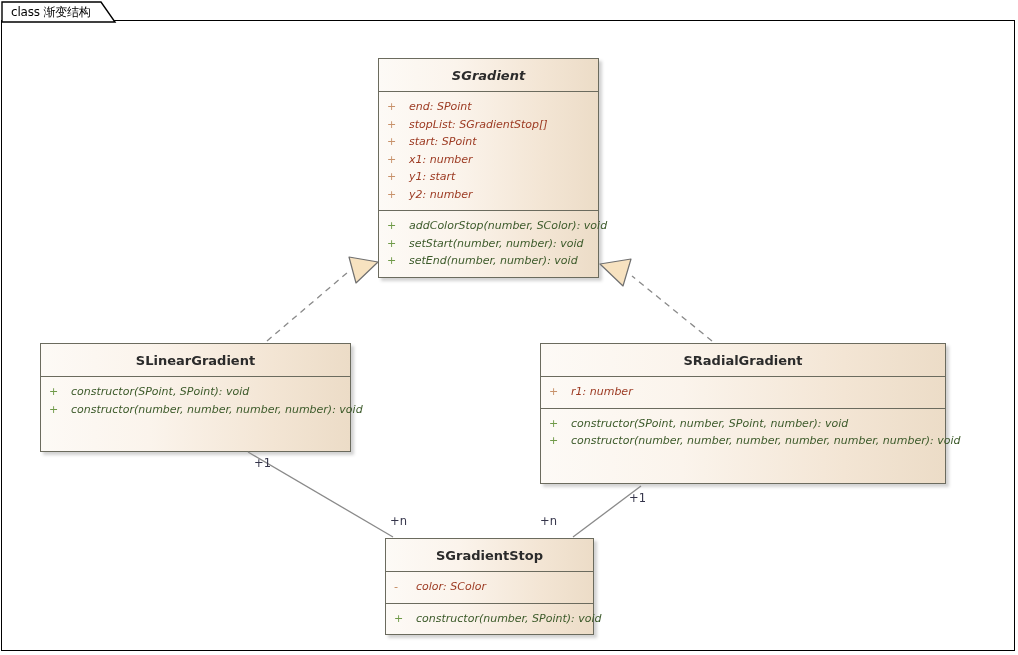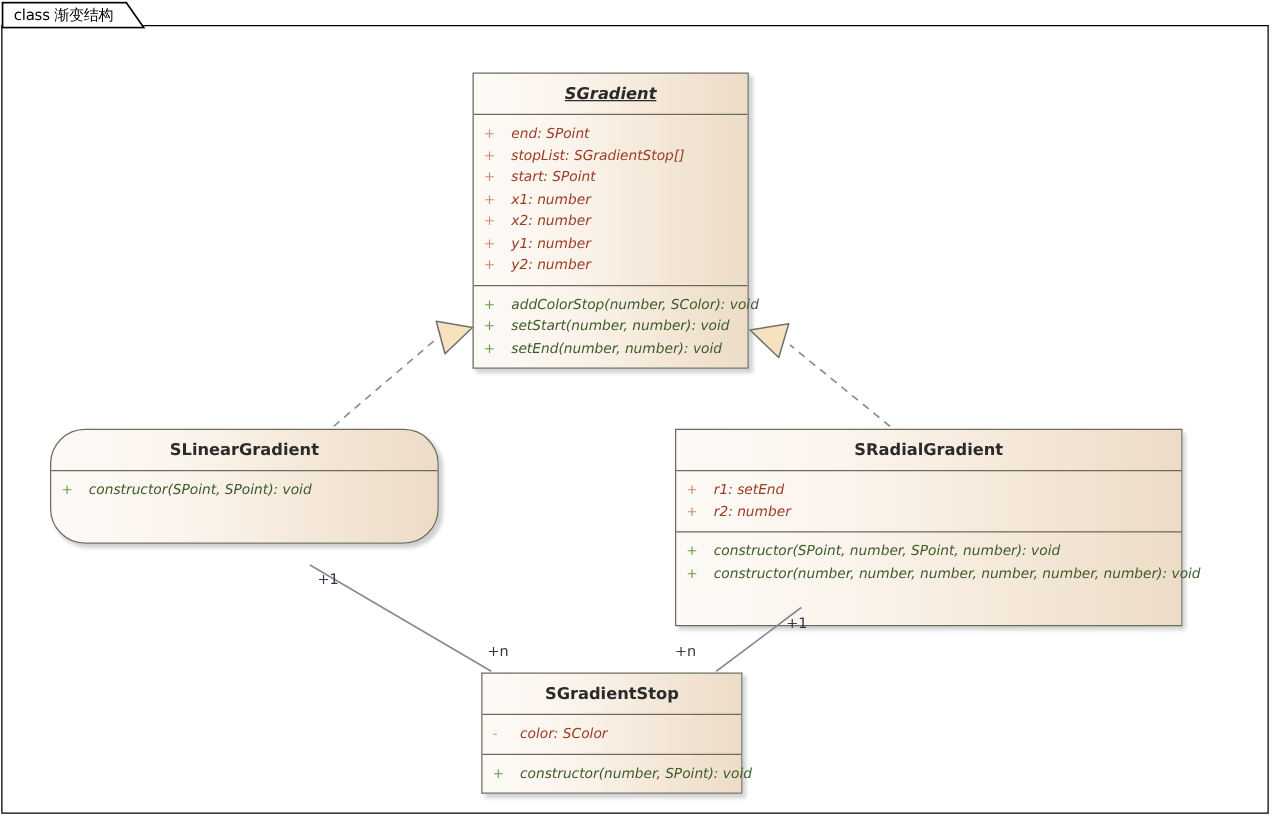--- a/index.html
+++ b/index.html
@@ -58,21 +58,21 @@
   }
   .cls-title {
     text-align: center;
     font-size: 13px;
     font-weight: bold;
     color: #2b2b2b;
     padding: 9px 6px 8px 6px;
     border-bottom: 1px solid #6b6b5e;
     white-space: nowrap;
   }
-  .cls-title.abstract { font-style: italic; text-decoration: underline; }
+  .cls-title.abstract { font-style: italic; }
   .section {
     border-bottom: 1px solid #6b6b5e;
     padding: 6px 0 7px 0;
   }
   .section.last { border-bottom: none; }
   .row {
     display: block;
     font-size: 11px;
     line-height: 17.5px;
     white-space: nowrap;
@@ -120,44 +120,43 @@
     <div id="title-tab-label">class 渐变结构</div>
   </div>
 
   <div class="cls" id="box-sgradient" style="left:378px; top:58px; width:221px;">
     <div class="cls-title abstract">SGradient</div>
     <div class="section">
       <div class="row field"><span class="vis">+</span><span>end: SPoint</span></div>
       <div class="row field"><span class="vis">+</span><span>stopList: SGradientStop[]</span></div>
       <div class="row field"><span class="vis">+</span><span>start: SPoint</span></div>
       <div class="row field"><span class="vis">+</span><span>x1: number</span></div>
-      <div class="row field"><span class="vis">+</span><span>x2: number</span></div>
-      <div class="row field"><span class="vis">+</span><span>y1: number</span></div>
+      <div class="row field"><span class="vis">+</span><span>y1: start</span></div>
       <div class="row field"><span class="vis">+</span><span>y2: number</span></div>
     </div>
     <div class="section last">
       <div class="row method"><span class="vis">+</span><span>addColorStop(number, SColor): void</span></div>
       <div class="row method"><span class="vis">+</span><span>setStart(number, number): void</span></div>
       <div class="row method"><span class="vis">+</span><span>setEnd(number, number): void</span></div>
     </div>
   </div>
 
-  <div class="cls" id="box-slinear" style="left:40px; top:343px; width:311px;border-radius:28px;">
+  <div class="cls" id="box-slinear" style="left:40px; top:343px; width:311px;">
     <div class="cls-title">SLinearGradient</div>
     <div class="section last">
       <div class="row method"><span class="vis">+</span><span>constructor(SPoint, SPoint): void</span></div>
+      <div class="row method"><span class="vis">+</span><span>constructor(number, number, number, number): void</span></div>
       <div style="height:26px"></div>
     </div>
   </div>
 
   <div class="cls" id="box-sradial" style="left:540px; top:343px; width:406px;">
     <div class="cls-title">SRadialGradient</div>
     <div class="section">
-      <div class="row field"><span class="vis">+</span><span>r1: setEnd</span></div>
-      <div class="row field"><span class="vis">+</span><span>r2: number</span></div>
+      <div class="row field"><span class="vis">+</span><span>r1: number</span></div>
     </div>
     <div class="section last">
       <div class="row method"><span class="vis">+</span><span>constructor(SPoint, number, SPoint, number): void</span></div>
       <div class="row method"><span class="vis">+</span><span>constructor(number, number, number, number, number, number): void</span></div>
       <div style="height:26px"></div>
     </div>
   </div>
 
   <div class="cls" id="box-sstop" style="left:385px; top:538px; width:209px;">
     <div class="cls-title">SGradientStop</div>

